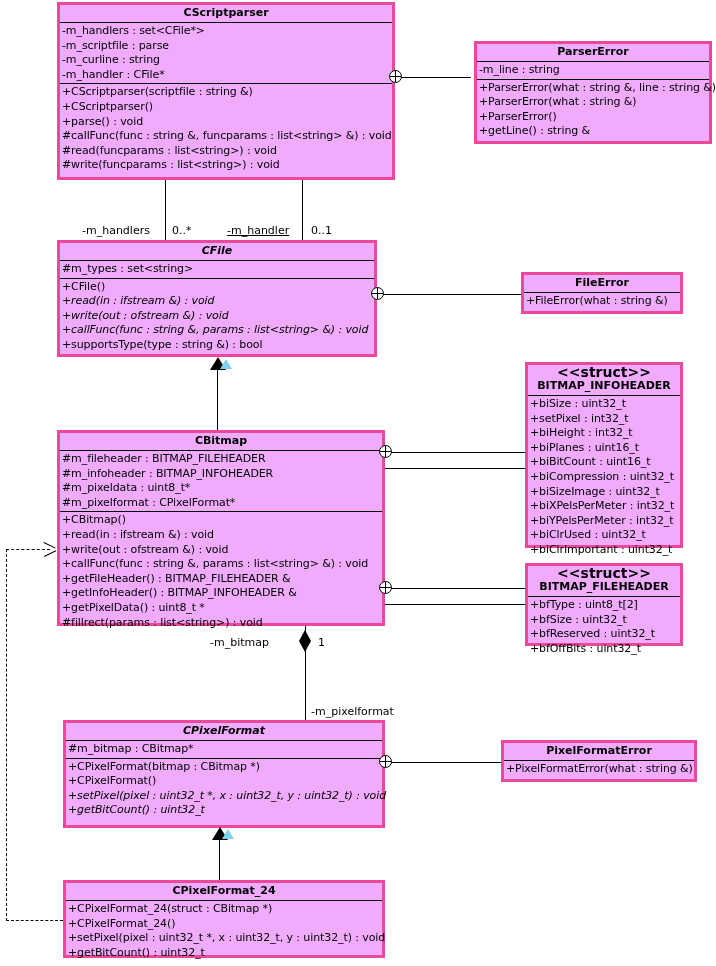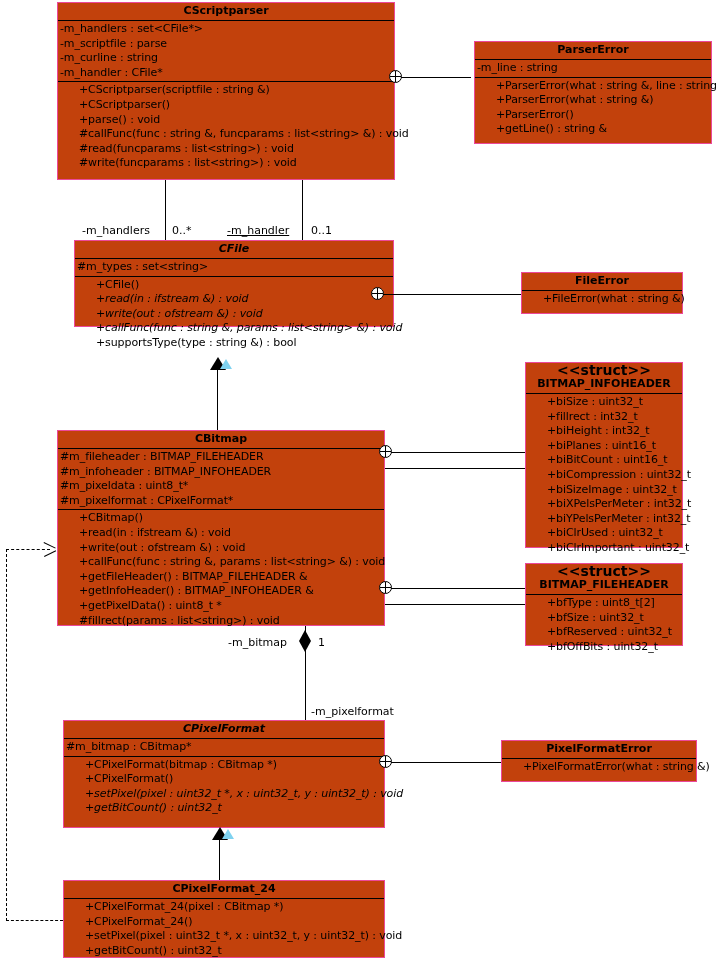--- a/index.html
+++ b/index.html
@@ -4,22 +4,22 @@
 <style>
   html,body{margin:0;padding:0;background:#ffffff;}
   body{
     width:716px;height:966px;position:relative;overflow:hidden;
     font-family:"DejaVu Sans","Liberation Sans",sans-serif;
     color:#000;
   }
   
   .uml-class{
     position:absolute;
-    background:#c2410c;
-    border:1px solid #ec4899;
+    background:#f0abfc;
+    border:3px solid #ec4899;
     box-sizing:border-box;
   }
   .uml-title{
     text-align:center;
     font-weight:bold;
     font-size:11px;
     line-height:14px;
     padding:1px 2px 2px 2px;
     border-bottom:1px solid #000;
     white-space:nowrap;
@@ -29,21 +29,21 @@
     display:block;
     text-align:center;
     font-weight:bold;
     font-size:14px;
     line-height:13px;
   }
   .uml-compartment{
     border-bottom:1px solid #000;
     padding:1px 0 1px 0;
   }
-  .uml-compartment.last{border-bottom:none;padding-left:19px;}
+  .uml-compartment.last{border-bottom:none;}
   .uml-row{
     font-size:11px;
     line-height:14.6px;
     white-space:nowrap;
     padding-left:2px;
     letter-spacing:-0.1px;
   }
   .uml-row.abstract{font-style:italic;}
   
   .line-h{position:absolute;height:0;border-top:1px solid #000;}
@@ -127,21 +127,21 @@
     <div class="uml-row">+ParserError(what : string &amp;, line : string &amp;)</div>
     <div class="uml-row">+ParserError(what : string &amp;)</div>
     <div class="uml-row">+ParserError()</div>
     <div class="uml-row">+getLine() : string &amp;</div>
   </div>
 </div>
 
 <div class="socket" style="left:389px;top:70px;"></div>
 <div class="line-h" style="left:401px;top:77px;width:70px;"></div>
 
-<div class="uml-class" style="left:74px;top:240px;width:320px;height:87px;">
+<div class="uml-class" style="left:57px;top:240px;width:320px;height:117px;">
   <div class="uml-title abstract">CFile</div>
   <div class="uml-compartment">
     <div class="uml-row">#m_types : set&lt;string&gt;</div>
   </div>
   <div class="uml-compartment last">
     <div class="uml-row">+CFile()</div>
     <div class="uml-row abstract">+read(in : ifstream &amp;) : void</div>
     <div class="uml-row abstract">+write(out : ofstream &amp;) : void</div>
     <div class="uml-row abstract">+callFunc(func : string &amp;, params : list&lt;string&gt; &amp;) : void</div>
     <div class="uml-row">+supportsType(type : string &amp;) : bool</div>
@@ -189,21 +189,21 @@
   <div class="tri-up-in"></div>
 </div>
 
 <div class="uml-class" style="left:525px;top:362px;width:158px;height:186px;">
   <div class="uml-title">
     <span class="stereo">&lt;&lt;struct&gt;&gt;</span>
     <span>BITMAP_INFOHEADER</span>
   </div>
   <div class="uml-compartment last">
     <div class="uml-row">+biSize : uint32_t</div>
-    <div class="uml-row">+fillrect : int32_t</div>
+    <div class="uml-row">+setPixel : int32_t</div>
     <div class="uml-row">+biHeight : int32_t</div>
     <div class="uml-row">+biPlanes : uint16_t</div>
     <div class="uml-row">+biBitCount : uint16_t</div>
     <div class="uml-row">+biCompression : uint32_t</div>
     <div class="uml-row">+biSizeImage : uint32_t</div>
     <div class="uml-row">+biXPelsPerMeter : int32_t</div>
     <div class="uml-row">+biYPelsPerMeter : int32_t</div>
     <div class="uml-row">+biClrUsed : uint32_t</div>
     <div class="uml-row">+biClrImportant : uint32_t</div>
   </div>
@@ -236,37 +236,37 @@
   <div class="uml-compartment last">
     <div class="uml-row">+CPixelFormat(bitmap : CBitmap *)</div>
     <div class="uml-row">+CPixelFormat()</div>
     <div class="uml-row abstract">+setPixel(pixel : uint32_t *, x : uint32_t, y : uint32_t) : void</div>
     <div class="uml-row abstract">+getBitCount() : uint32_t</div>
   </div>
 </div>
 
 <div class="line-v" style="left:305px;top:626px;height:94px;"></div>
 <div class="diamond" style="left:299px;top:630px;"></div>
-<div class="edge-label" style="left:228px;top:636px;">-m_bitmap</div>
+<div class="edge-label" style="left:210px;top:636px;">-m_bitmap</div>
 <div class="edge-label" style="left:318px;top:636px;">1</div>
 <div class="edge-label" style="left:311px;top:705px;">-m_pixelformat</div>
 
 <div class="uml-class" style="left:501px;top:740px;width:196px;height:42px;">
   <div class="uml-title">PixelFormatError</div>
   <div class="uml-compartment last">
     <div class="uml-row">+PixelFormatError(what : string &amp;)</div>
   </div>
 </div>
 <div class="socket" style="left:379px;top:755px;"></div>
 <div class="line-h" style="left:391px;top:762px;width:110px;"></div>
 
 <div class="uml-class" style="left:63px;top:880px;width:322px;height:78px;">
   <div class="uml-title">CPixelFormat_24</div>
   <div class="uml-compartment last">
-    <div class="uml-row">+CPixelFormat_24(pixel : CBitmap *)</div>
+    <div class="uml-row">+CPixelFormat_24(struct : CBitmap *)</div>
     <div class="uml-row">+CPixelFormat_24()</div>
     <div class="uml-row">+setPixel(pixel : uint32_t *, x : uint32_t, y : uint32_t) : void</div>
     <div class="uml-row">+getBitCount() : uint32_t</div>
   </div>
 </div>
 
 <div class="line-v" style="left:219px;top:840px;height:40px;"></div>
 <div class="tri-up" style="left:212px;top:827px;">
   <div class="tri-up-in"></div>
 </div>

